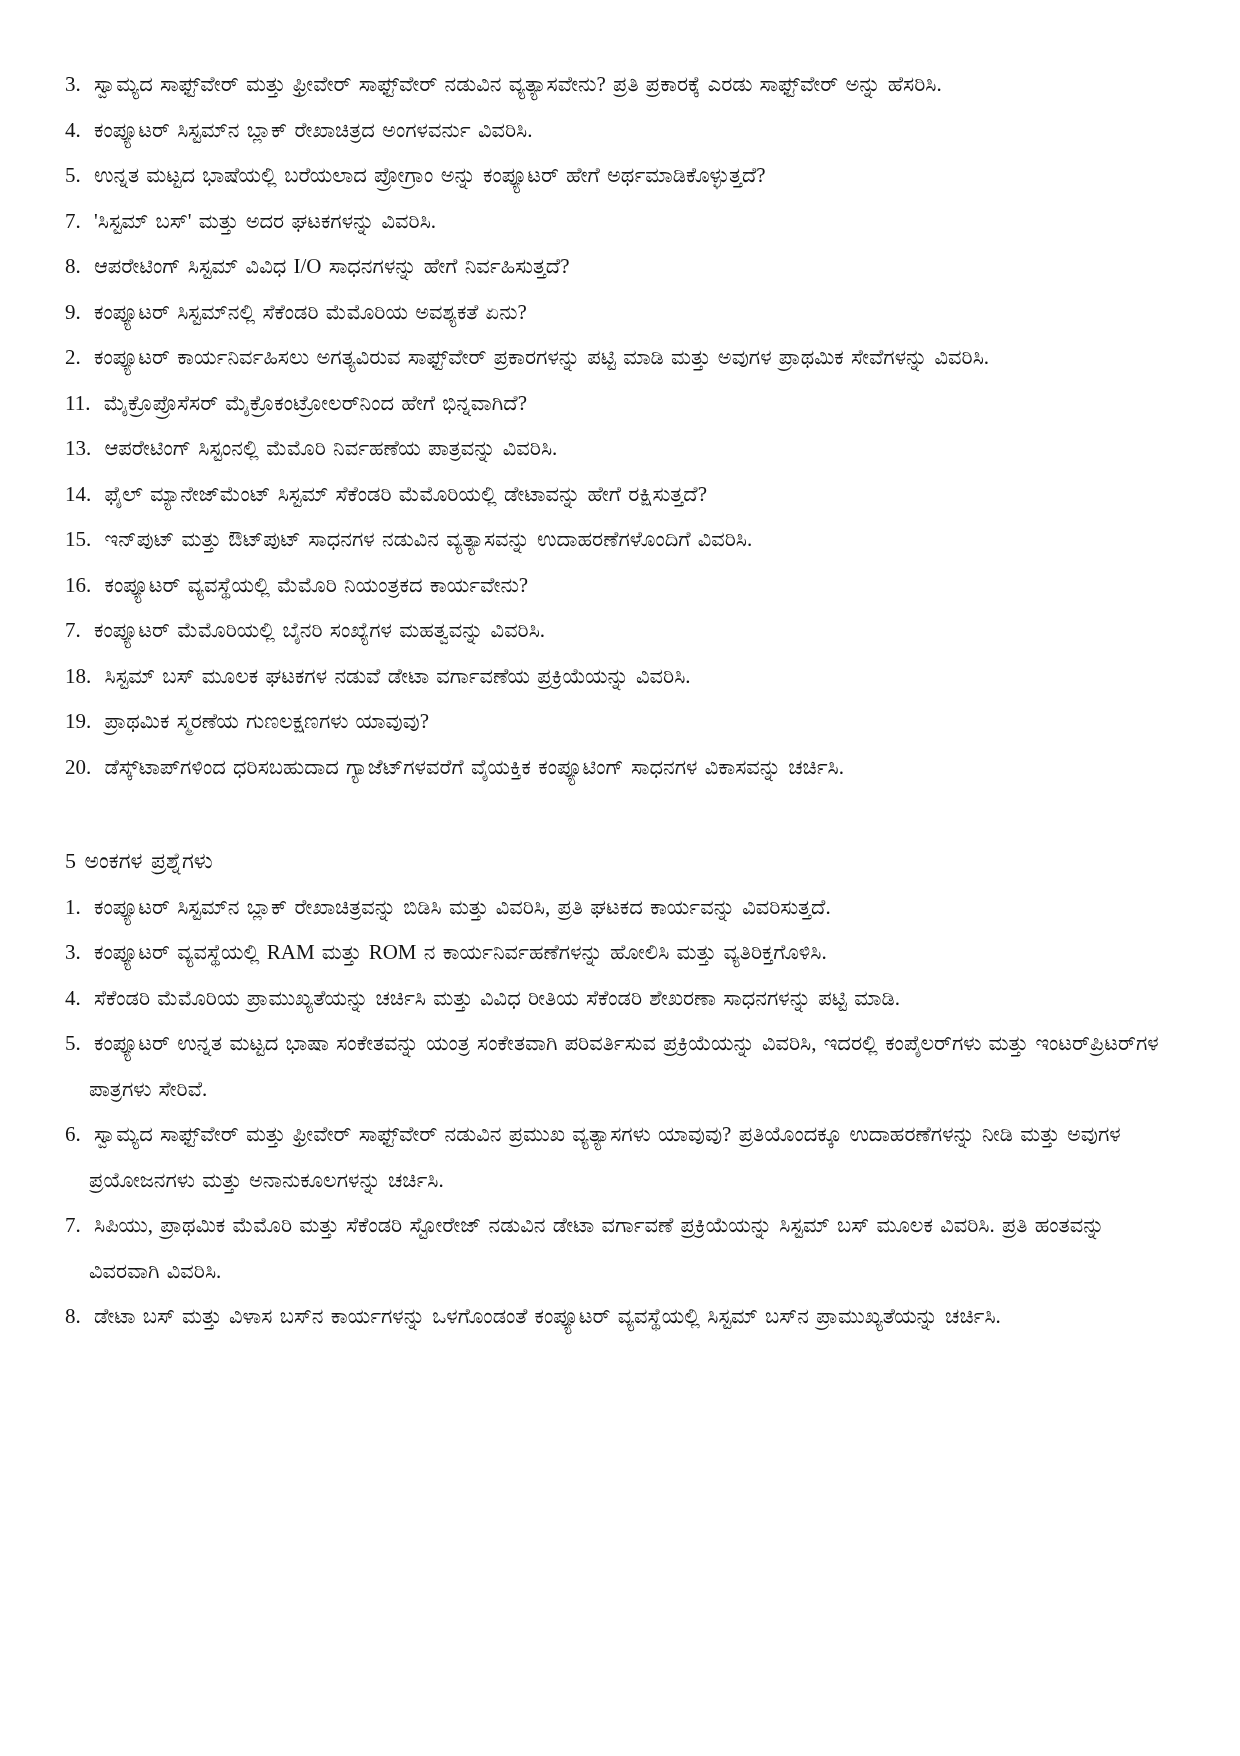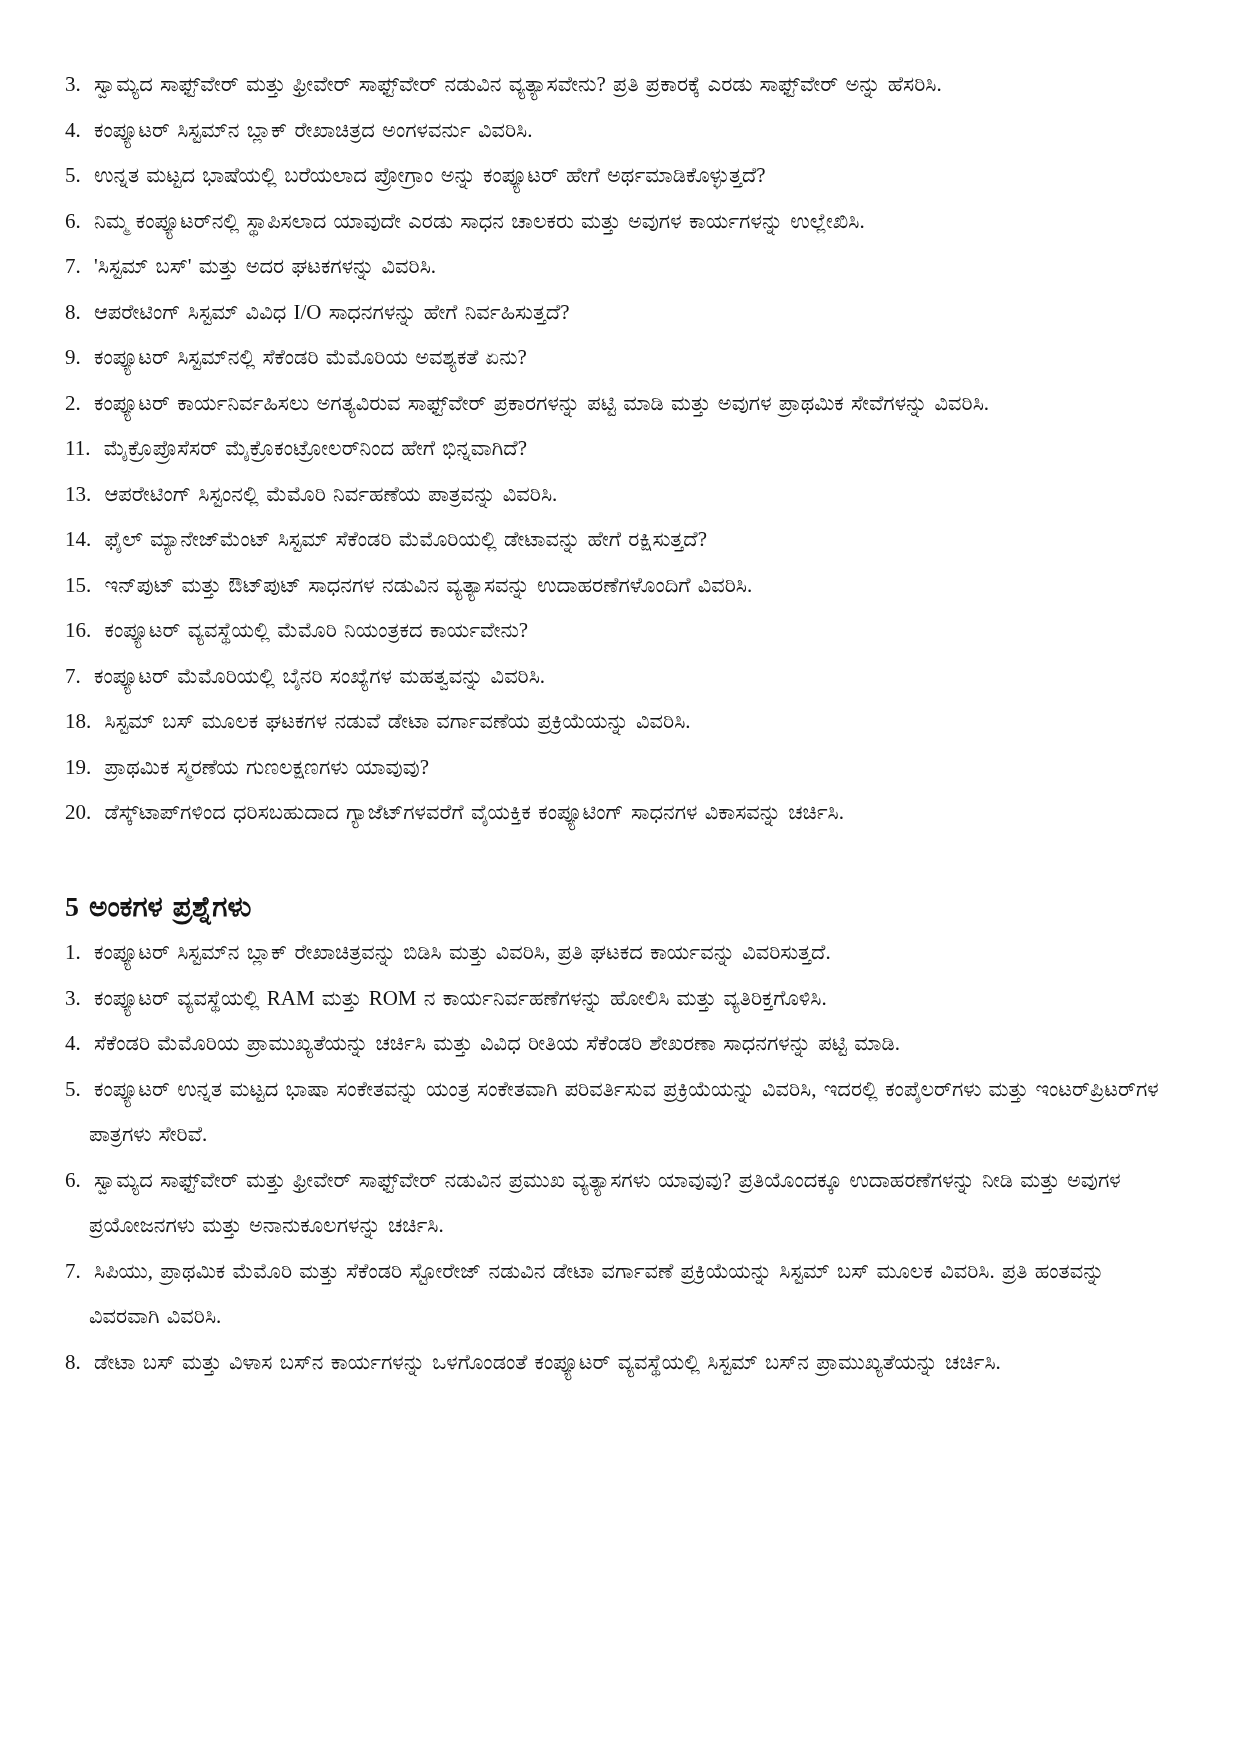--- a/index.html
+++ b/index.html
@@ -32,37 +32,36 @@
     padding-left: 24px;
     text-indent: -24px;
     text-align: left;
     word-spacing: 2px;
   }
   .q-num {
     font-family: "Liberation Serif", "DejaVu Serif", serif;
     margin-right: 6px;
   }
   .section-heading {
-    font-size: 28px;
-    font-weight: bold;
+    font-size: 22px;
+    font-weight: normal;
     line-height: 45.5px;
     margin: 48px 0 1px 0;
     word-spacing: 3px;
   }
 </style>
 </head>
 <body>
 
 <div class="page">
 
   <div class="q-list" id="list-top">
       <div class="q-item"><span class="q-num">3.</span> <span>ಸ್ವಾಮ್ಯದ ಸಾಫ್ಟ್‌ವೇರ್ ಮತ್ತು ಫ್ರೀವೇರ್ ಸಾಫ್ಟ್‌ವೇರ್ ನಡುವಿನ ವ್ಯತ್ಯಾಸವೇನು? ಪ್ರತಿ ಪ್ರಕಾರಕ್ಕೆ ಎರಡು ಸಾಫ್ಟ್‌ವೇರ್ ಅನ್ನು ಹೆಸರಿಸಿ.</span></div>
       <div class="q-item"><span class="q-num">4.</span> <span>ಕಂಪ್ಯೂಟರ್ ಸಿಸ್ಟಮ್‌ನ ಬ್ಲಾಕ್ ರೇಖಾಚಿತ್ರದ ಅಂಗಳವರ್ನು ವಿವರಿಸಿ.</span></div>
       <div class="q-item"><span class="q-num">5.</span> <span>ಉನ್ನತ ಮಟ್ಟದ ಭಾಷೆಯಲ್ಲಿ ಬರೆಯಲಾದ ಪ್ರೋಗ್ರಾಂ ಅನ್ನು ಕಂಪ್ಯೂಟರ್ ಹೇಗೆ ಅರ್ಥಮಾಡಿಕೊಳ್ಳುತ್ತದೆ?</span></div>
-      <div class="q-item"><span class="q-num">6.</span> <span>ನಿಮ್ಮ ಕಂಪ್ಯೂಟರ್‌ನಲ್ಲಿ ಸ್ಥಾಪಿಸಲಾದ ಯಾವುದೇ ಎರಡು ಸಾಧನ ಚಾಲಕರು ಮತ್ತು ಅವುಗಳ ಕಾರ್ಯಗಳನ್ನು ಉಲ್ಲೇಖಿಸಿ.</span></div>
       <div class="q-item"><span class="q-num">7.</span> <span>'ಸಿಸ್ಟಮ್ ಬಸ್' ಮತ್ತು ಅದರ ಘಟಕಗಳನ್ನು ವಿವರಿಸಿ.</span></div>
       <div class="q-item"><span class="q-num">8.</span> <span>ಆಪರೇಟಿಂಗ್ ಸಿಸ್ಟಮ್ ವಿವಿಧ I/O ಸಾಧನಗಳನ್ನು ಹೇಗೆ ನಿರ್ವಹಿಸುತ್ತದೆ?</span></div>
       <div class="q-item"><span class="q-num">9.</span> <span>ಕಂಪ್ಯೂಟರ್ ಸಿಸ್ಟಮ್‌ನಲ್ಲಿ ಸೆಕೆಂಡರಿ ಮೆಮೊರಿಯ ಅವಶ್ಯಕತೆ ಏನು?</span></div>
       <div class="q-item"><span class="q-num">2.</span> <span>ಕಂಪ್ಯೂಟರ್ ಕಾರ್ಯನಿರ್ವಹಿಸಲು ಅಗತ್ಯವಿರುವ ಸಾಫ್ಟ್‌ವೇರ್ ಪ್ರಕಾರಗಳನ್ನು ಪಟ್ಟಿ ಮಾಡಿ ಮತ್ತು ಅವುಗಳ ಪ್ರಾಥಮಿಕ ಸೇವೆಗಳನ್ನು ವಿವರಿಸಿ.</span></div>
       <div class="q-item"><span class="q-num">11.</span> <span>ಮೈಕ್ರೊಪ್ರೊಸೆಸರ್ ಮೈಕ್ರೊಕಂಟ್ರೋಲರ್‌ನಿಂದ ಹೇಗೆ ಭಿನ್ನವಾಗಿದೆ?</span></div>
       <div class="q-item"><span class="q-num">13.</span> <span>ಆಪರೇಟಿಂಗ್ ಸಿಸ್ಟಂನಲ್ಲಿ ಮೆಮೊರಿ ನಿರ್ವಹಣೆಯ ಪಾತ್ರವನ್ನು ವಿವರಿಸಿ.</span></div>
       <div class="q-item"><span class="q-num">14.</span> <span>ಫೈಲ್ ಮ್ಯಾನೇಜ್‌ಮೆಂಟ್ ಸಿಸ್ಟಮ್ ಸೆಕೆಂಡರಿ ಮೆಮೊರಿಯಲ್ಲಿ ಡೇಟಾವನ್ನು ಹೇಗೆ ರಕ್ಷಿಸುತ್ತದೆ?</span></div>
       <div class="q-item"><span class="q-num">15.</span> <span>ಇನ್‌ಪುಟ್ ಮತ್ತು ಔಟ್‌ಪುಟ್ ಸಾಧನಗಳ ನಡುವಿನ ವ್ಯತ್ಯಾಸವನ್ನು ಉದಾಹರಣೆಗಳೊಂದಿಗೆ ವಿವರಿಸಿ.</span></div>
       <div class="q-item"><span class="q-num">16.</span> <span>ಕಂಪ್ಯೂಟರ್ ವ್ಯವಸ್ಥೆಯಲ್ಲಿ ಮೆಮೊರಿ ನಿಯಂತ್ರಕದ ಕಾರ್ಯವೇನು?</span></div>
       <div class="q-item"><span class="q-num">7.</span> <span>ಕಂಪ್ಯೂಟರ್ ಮೆಮೊರಿಯಲ್ಲಿ ಬೈನರಿ ಸಂಖ್ಯೆಗಳ ಮಹತ್ವವನ್ನು ವಿವರಿಸಿ.</span></div>

